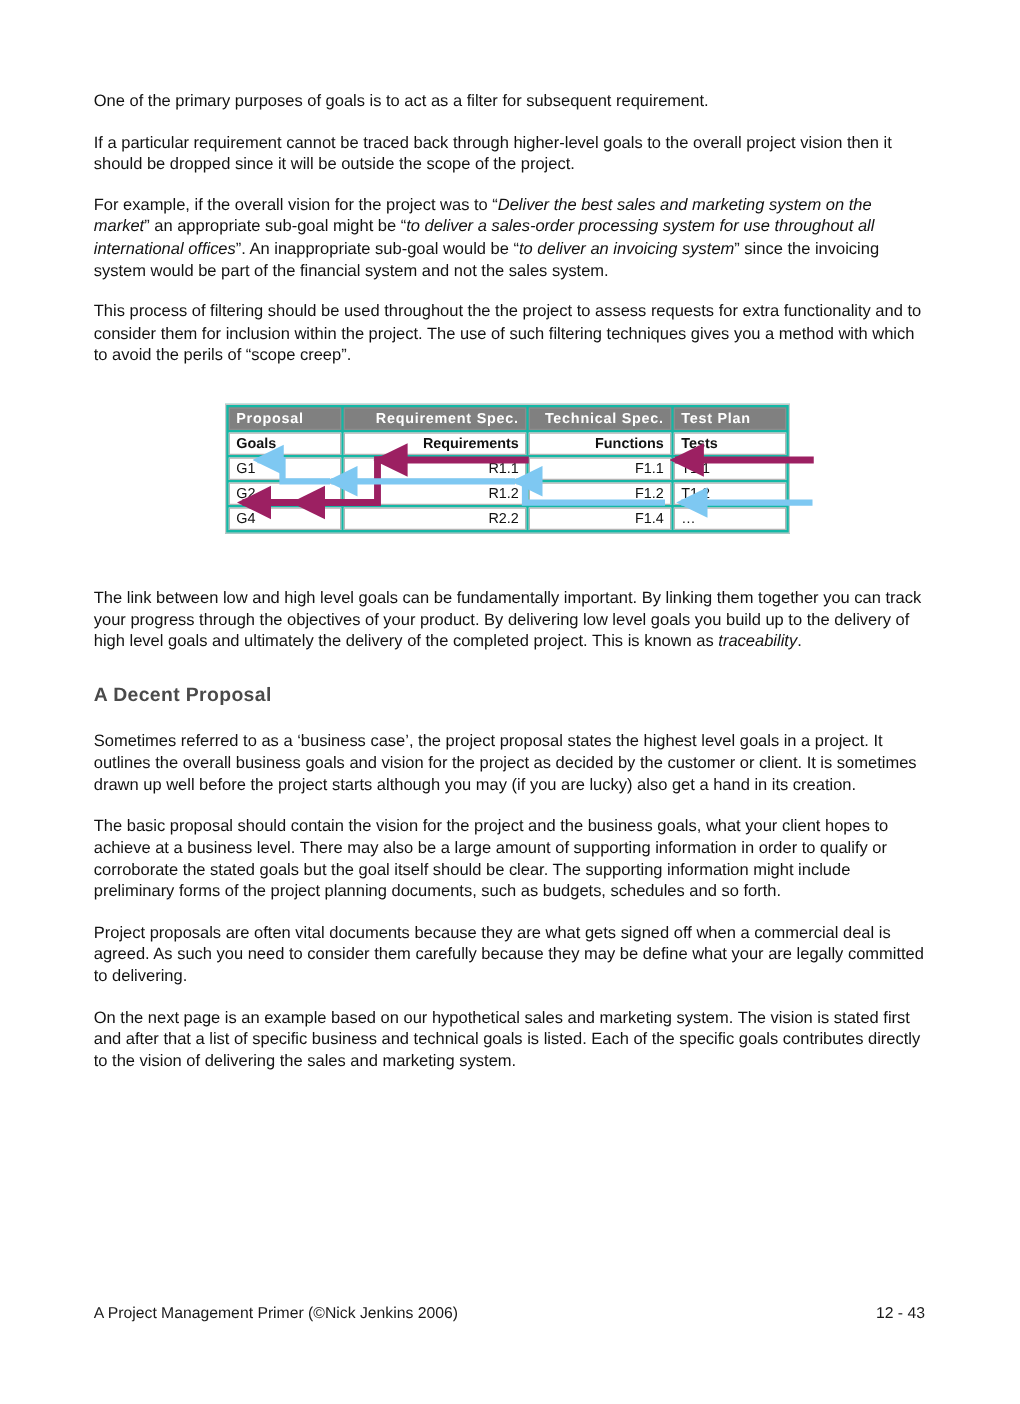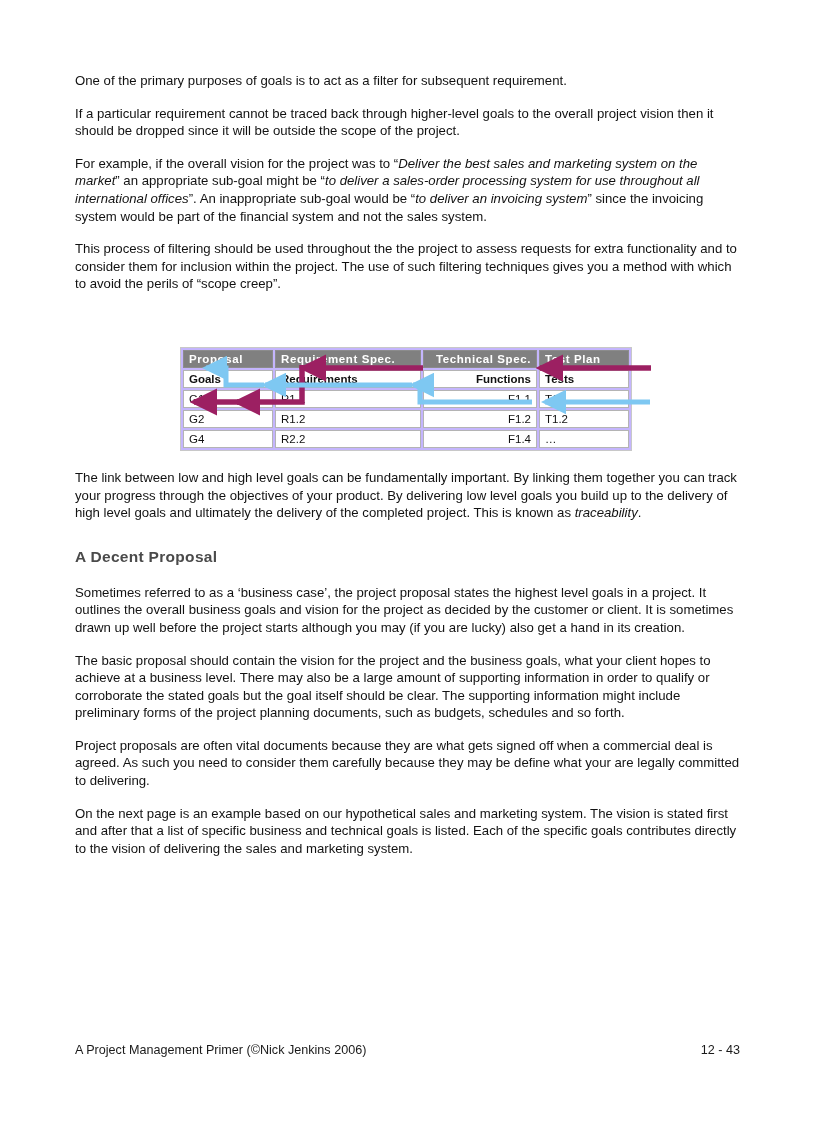--- a/index.html
+++ b/index.html
@@ -60,26 +60,25 @@
     position: absolute;
     left: 105px;
     top: 0;
     width: 420px;
     height: 108px;
   }
   table.trace {
     border-collapse: separate;
     border-spacing: 2px;
     width: 414px;
-    background: #c4b5fd;
+    background: #14b8a6;
     border: 1px solid #c8c8c8;
     table-layout: fixed;
     position: relative;
     z-index: 2;
-    margin-top: 24px;
   }
   table.trace td {
     height: 14px;
     padding: 1px 5px;
     font-size: 11.5px;
     background: #ffffff;
     border: 1px solid #b4b4b4;
     color: #111111;
     font-family: "Liberation Sans", sans-serif;
     white-space: nowrap;
@@ -90,21 +89,21 @@
     color: #ffffff;
     font-weight: bold;
     border: 1px solid #8c8c8c;
     letter-spacing: 0.6px;
     font-size: 11.5px;
   }
   table.trace tr.col-head td {
     font-weight: bold;
   }
   .c0 { width: 78px; }
-  .c1 { width: 134px; }
+  .c1 { width: 134px; text-align: right; }
   .c2 { width: 102px; text-align: right; }
   .c3 { width: 78px; }
 
   .arrow-layer {
     position: absolute;
     left: 0;
     top: 0;
     width: 560px;
     height: 118px;
     z-index: 5;

